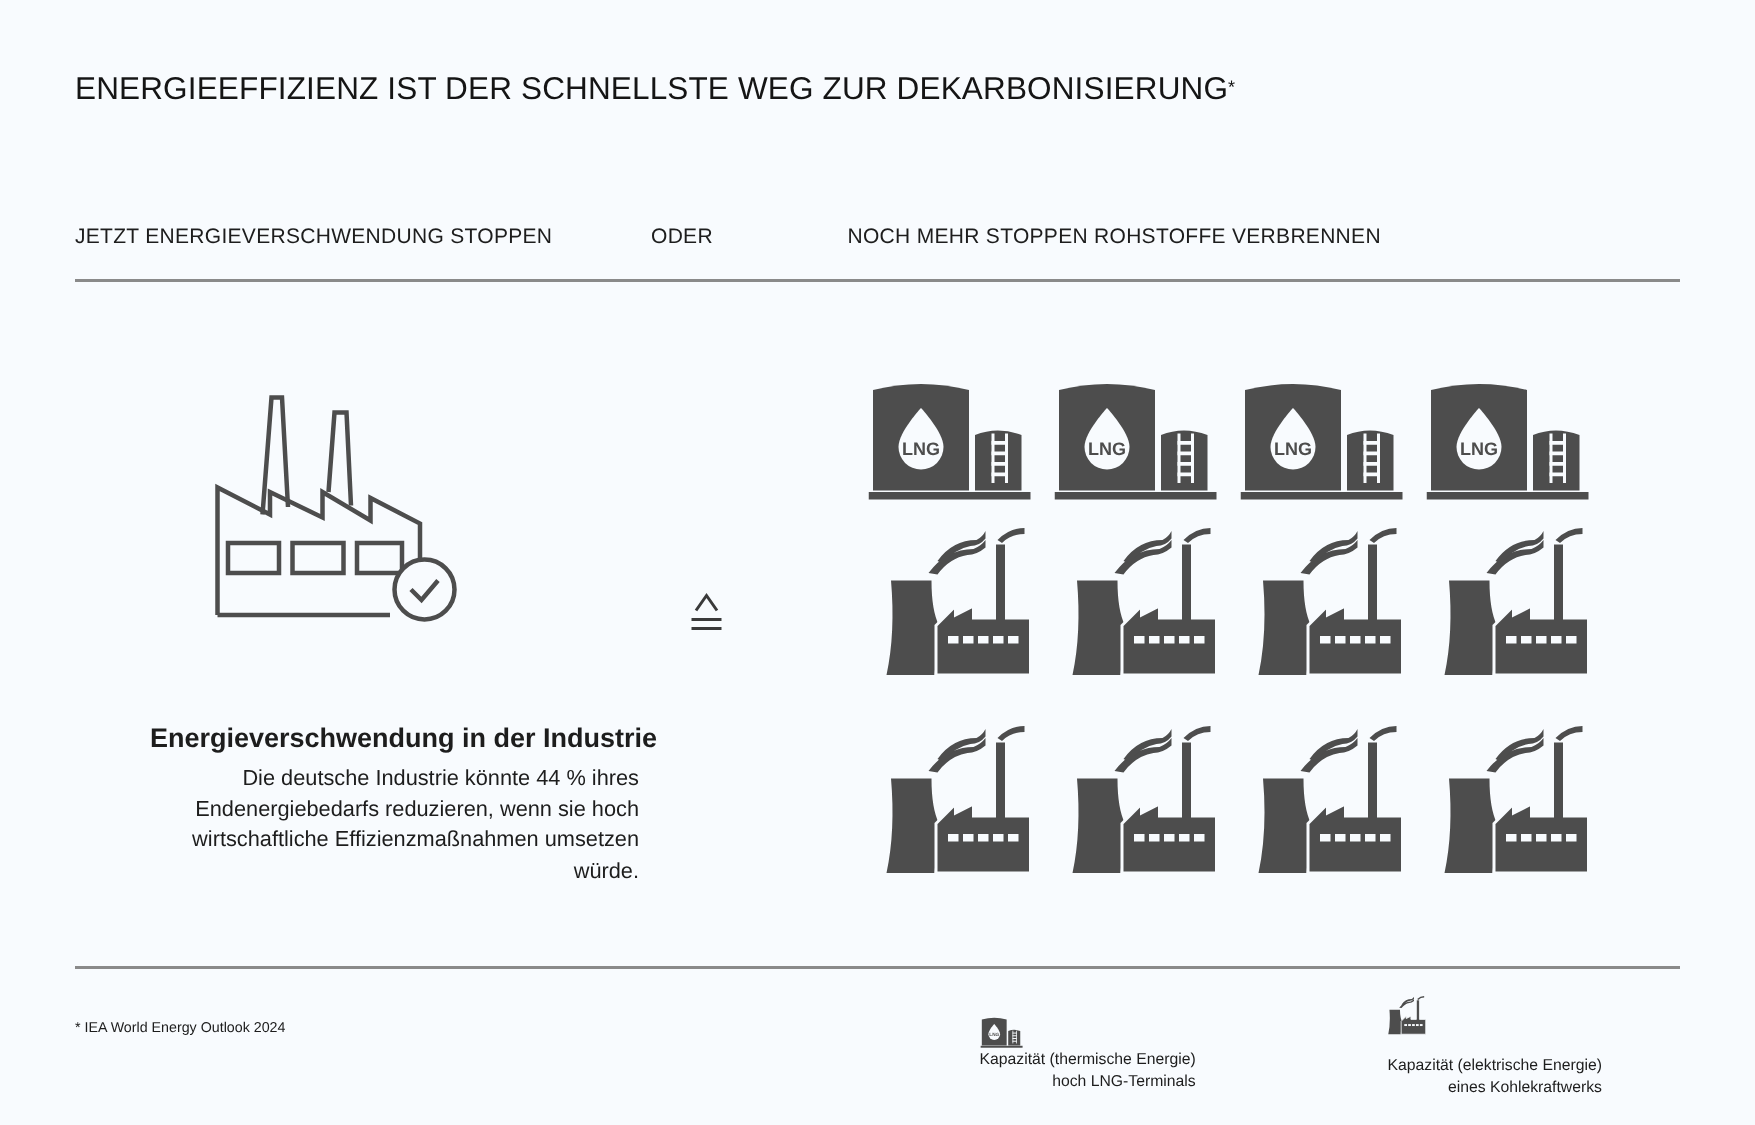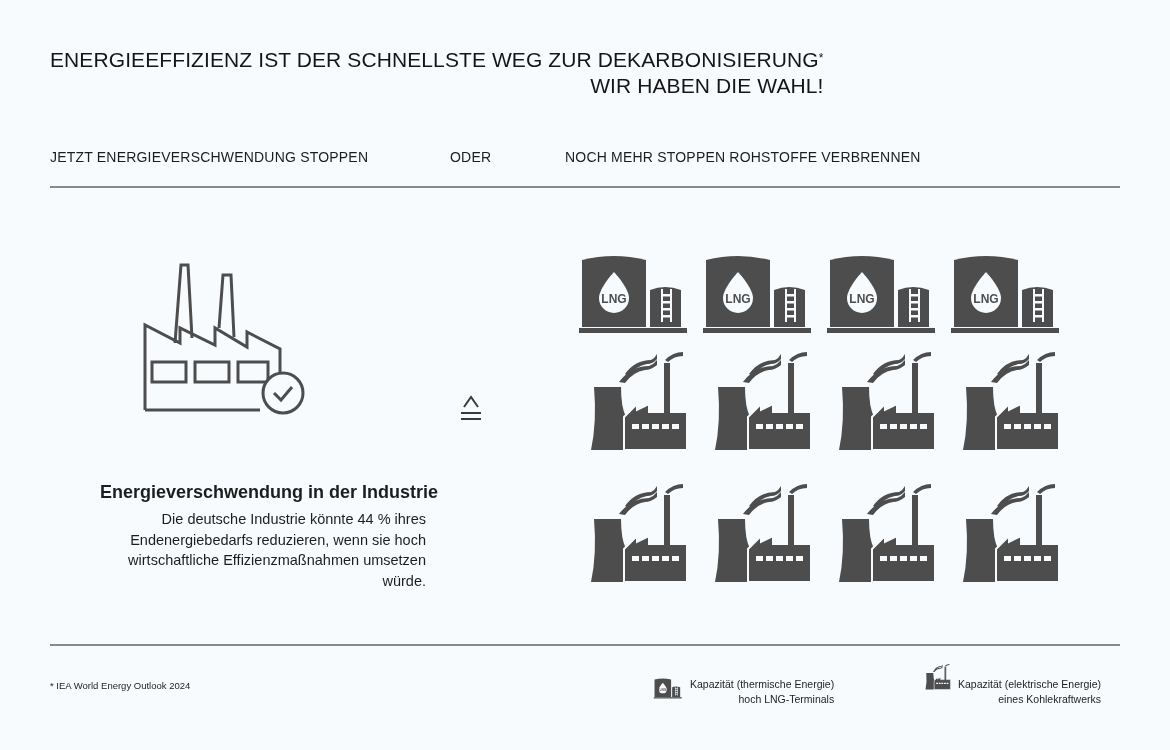--- a/index.html
+++ b/index.html
@@ -20,21 +20,21 @@
     .sub { top: 149px; font-size: 14px; color: #1d1d1d; letter-spacing: 0.2px; }
     .hr { left: 50px; width: 1070px; height: 1.5px; background: #8a8a8a; }
     .factory-outline { left: 135px; top: 255px; width: 180px; height: 165px; }
     .equiv { left: 458px; top: 394px; width: 26px; height: 28px; }
     .desc-title { left: 100px; top: 482px; font-size: 18px; font-weight: bold; color: #1d1d1d; }
     .desc-body { left: 84px; top: 509px; width: 330px; font-size: 14.5px; line-height: 20.5px; color: #1d1d1d; margin-left: 12px; }
     .grid { left: 565px; top: 250px; width: 500px; }
     .row { position: absolute; left: 0; display: flex; }
     .cell { width: 124px; height: 100px; }
     .footnote { left: 50px; top: 680px; font-size: 9.5px; color: #1d1d1d; }
-    .legend { font-size: 10.5px; line-height: 15px; color: #1d1d1d; display: flex; align-items: flex-start; }
+    .legend { font-size: 10.5px; line-height: 15px; color: #1d1d1d; display: flex; align-items: flex-start; flex-direction: column; }
     .legend svg { flex: none; margin-right: 7px; }
     .legend-lng { left: 653px; top: 677px; }
     .legend-coal { left: 925px; top: 664px; }
   </style>
 </head>
 <body>
 
 <svg width="0" height="0" style="position:absolute">
   <defs>
     <symbol id="sym-lng" viewBox="0 0 110 85">
@@ -60,25 +60,24 @@
       <rect x="83" y="72" width="7" height="5" fill="#f8fbfe"></rect>
       <path d="M30 30 Q42 14 60 14 Q65 12 68 8 L68 13 Q62 18 56 18 Q44 20 36 31 Z" fill="#4d4d4d"></path>
       <path d="M36 22 Q46 8 62 8 Q66 6 68 2 L68 7 Q64 12 58 12 Q47 14 40 24 Z" fill="#4d4d4d"></path>
       <path d="M76 8 Q84 0 94 0 L94 4 Q85 4 79 10 Z" fill="#4d4d4d"></path>
     </symbol>
   </defs>
 </svg>
 
 <div class="abs title">
   <div><span>ENERGIEEFFIZIENZ IST DER SCHNELLSTE WEG ZUR DEKARBONISIERUNG</span><span class="sup">*</span></div>
-  <div>WIR HABEN DIE WAHL!</div>
 </div>
 
 <div class="abs sub" style="left:50px">JETZT ENERGIEVERSCHWENDUNG STOPPEN</div>
-<div class="abs sub" style="left:450px">ODER</div>
+<div class="abs sub" style="left:434px">ODER</div>
 <div class="abs sub" style="left:565px">NOCH MEHR STOPPEN ROHSTOFFE VERBRENNEN</div>
 
 <div class="abs hr" style="top:186px"></div>
 
 <div class="abs factory-outline">
   <svg width="180" height="165" viewBox="0 0 180 165" fill="none" stroke="#4d4d4d" stroke-width="3">
     <path d="M10 155 L10 70 L45 88 L45 73 L80 90 L80 73 L112 92 L112 77 L145 94 L145 118"></path>
     <path d="M10 155 L125 155"></path>
     <path d="M40 88 L46 10 L53 10 L57 83"></path>
     <path d="M84 73 L88 20 L96 20 L99 82"></path>

